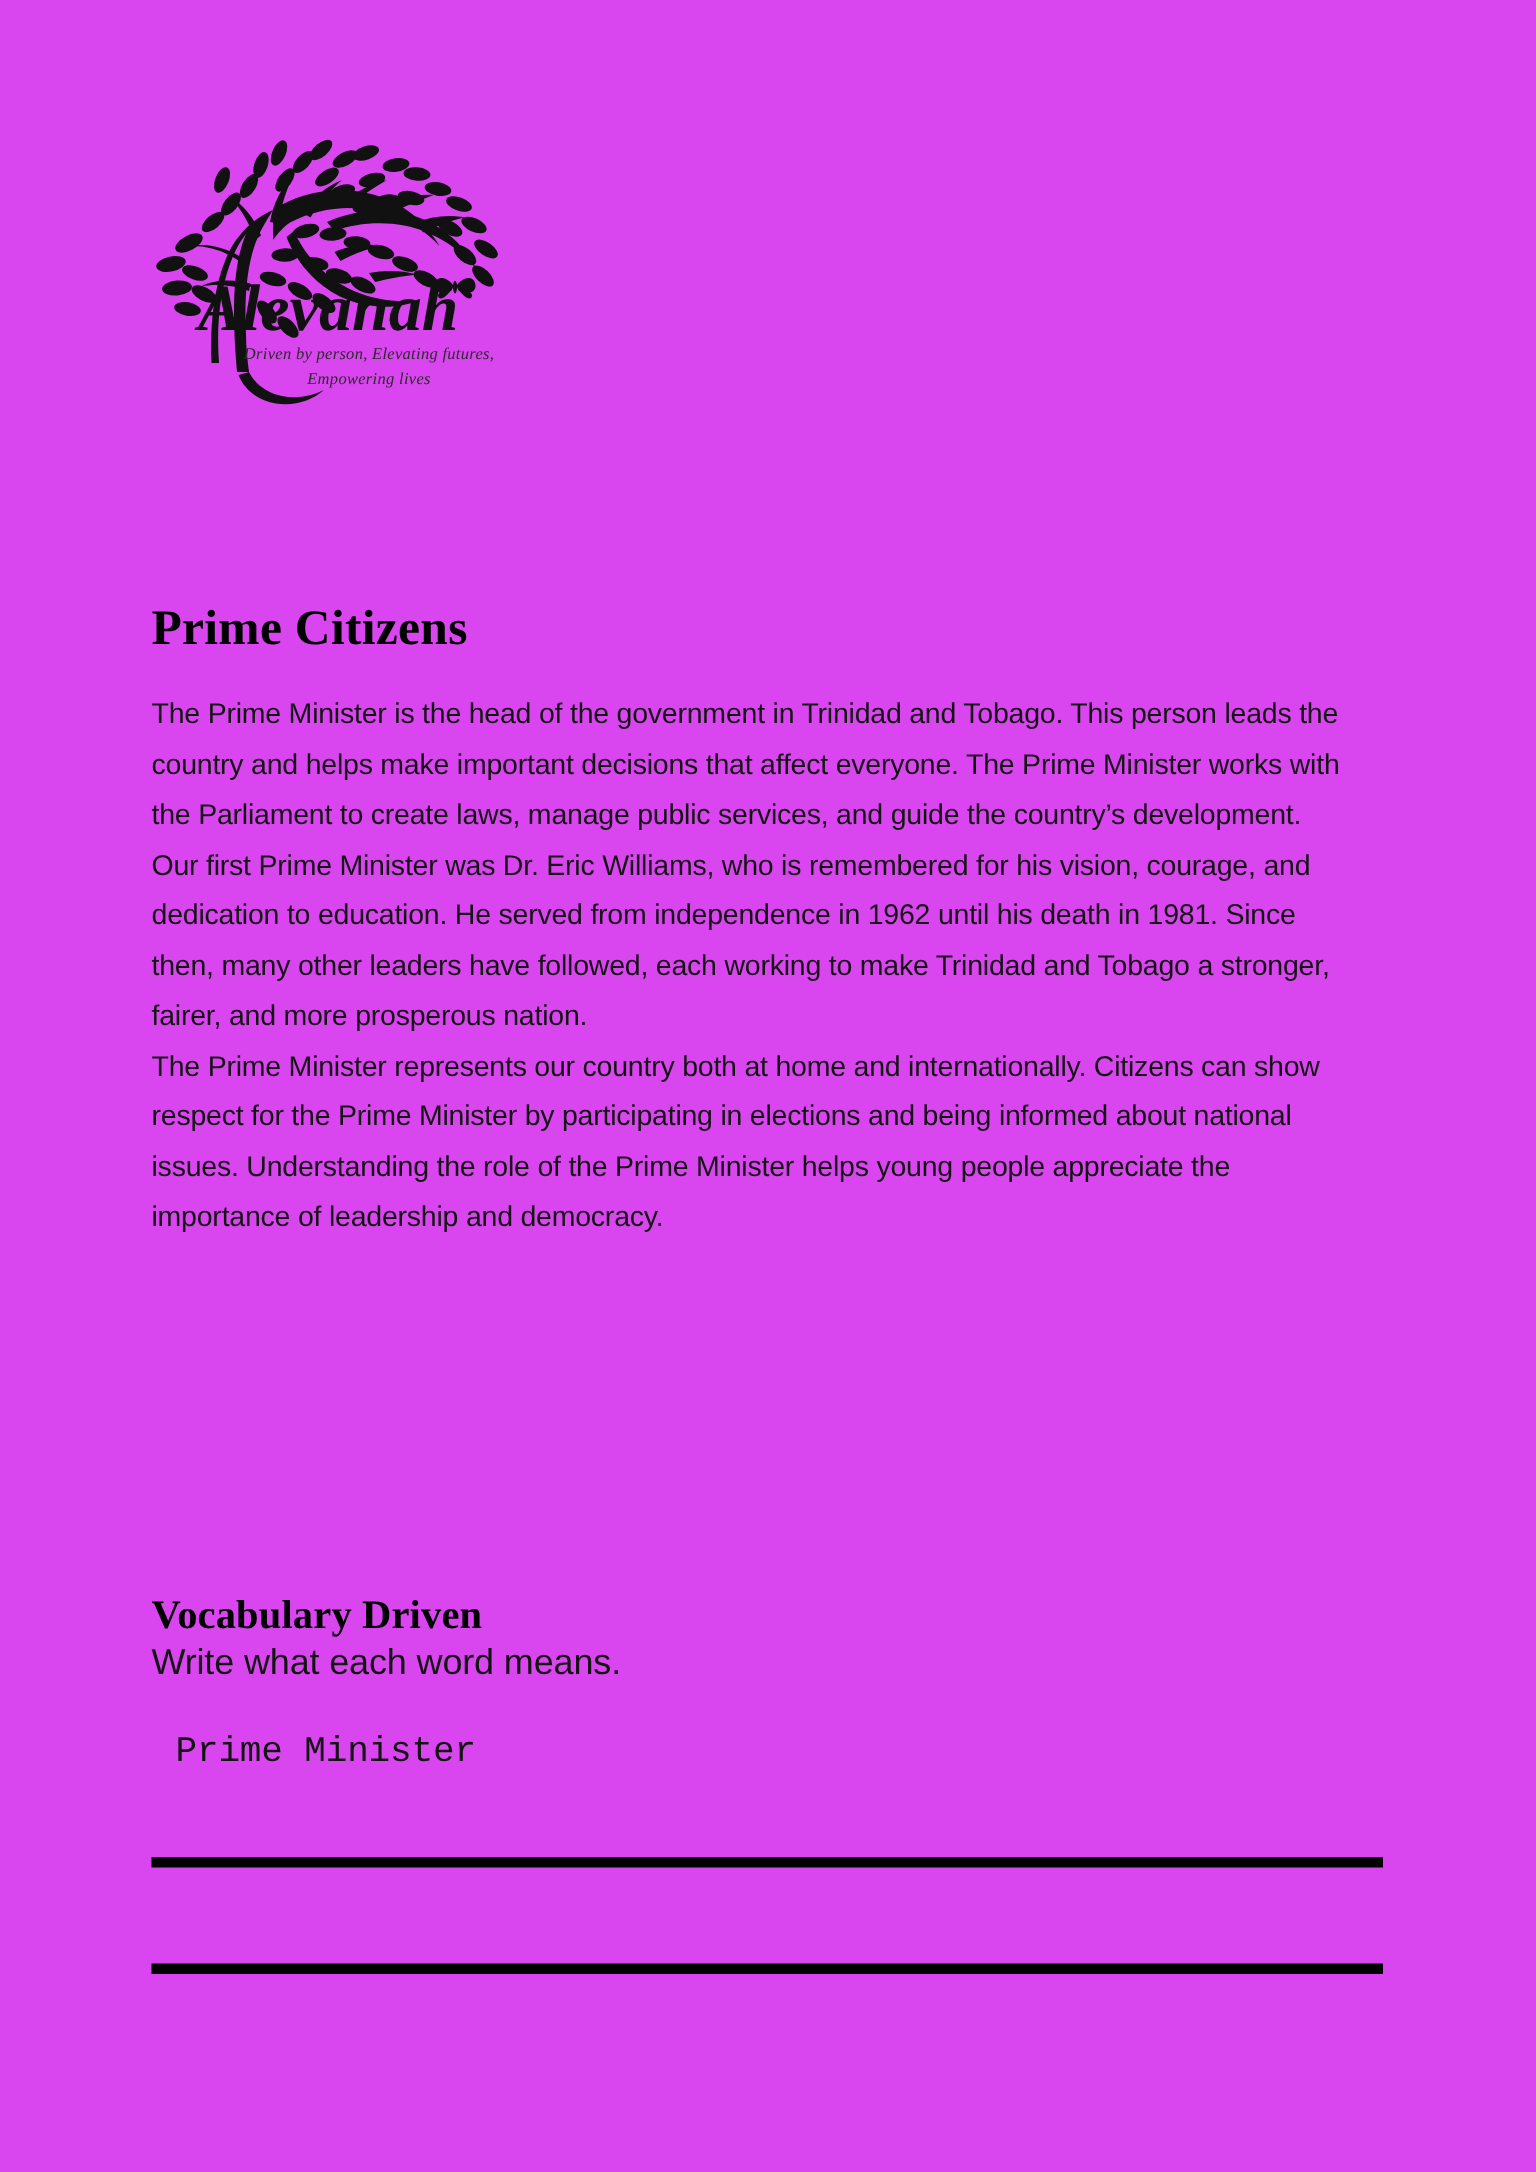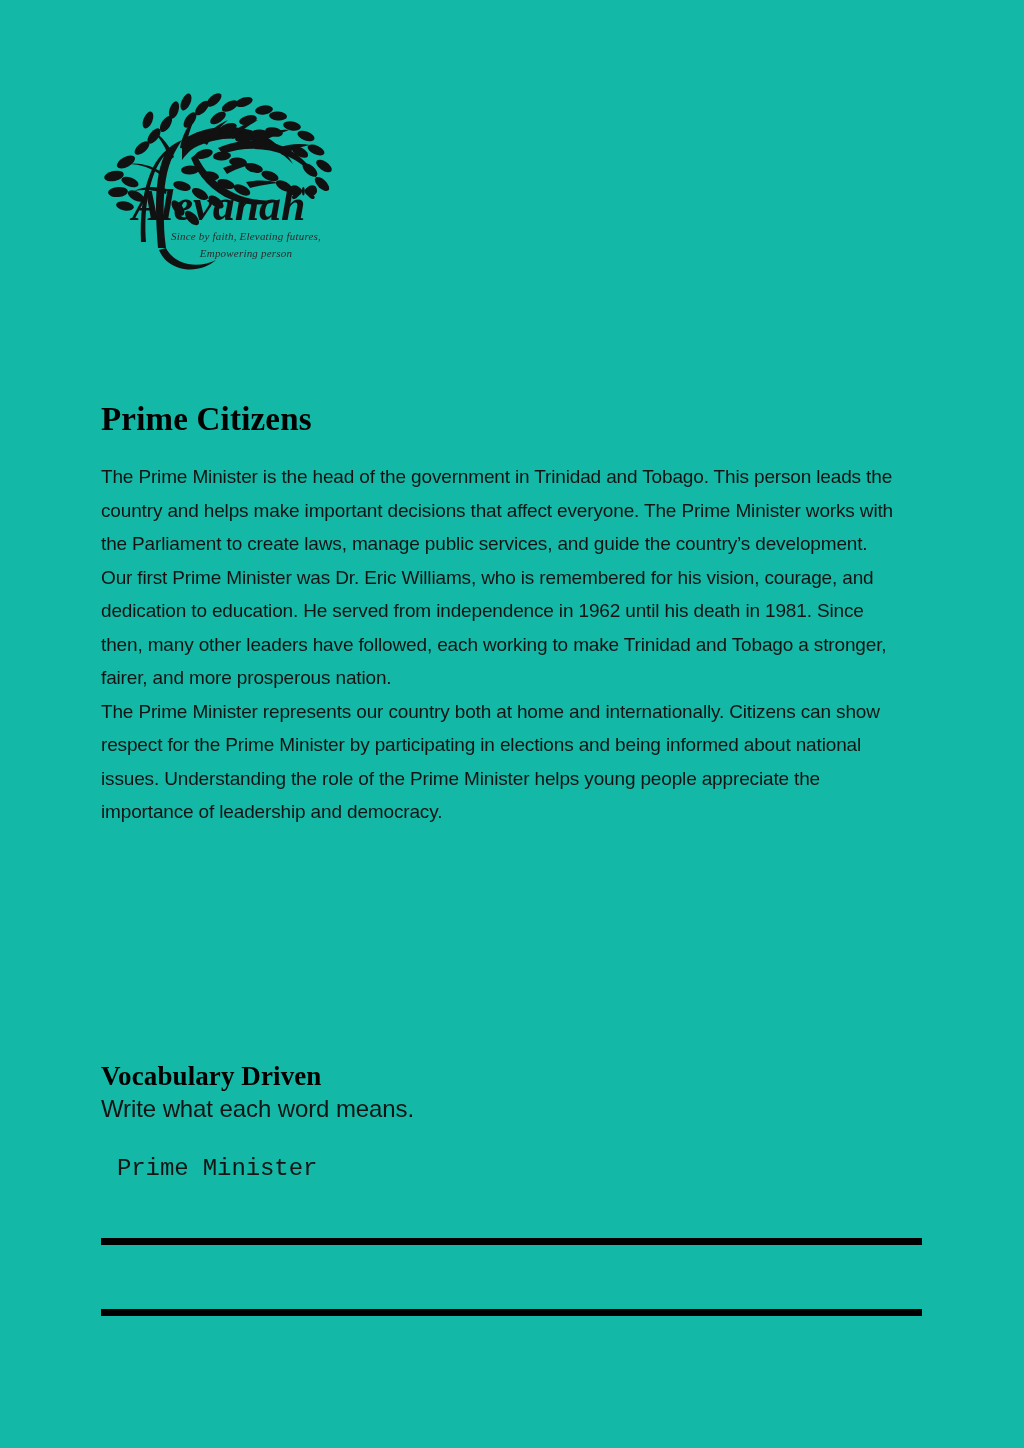--- a/index.html
+++ b/index.html
@@ -12,21 +12,21 @@
     height: 1448px;
     position: relative;
     font-family: "Liberation Sans", sans-serif;
     color: #0a0a0a;
     overflow: hidden;
   }
 
   .page {
     position: absolute;
     inset: 0;
-    background: #14b8a6;
+    background: #d946ef;
   }
 
   
   .logo-block {
     position: absolute;
     left: 78px;
     top: 90px;
     width: 300px;
     height: 185px;
   }
@@ -240,22 +240,22 @@
           <path d="M9,12 C5,18 0,22 -2,19 C-4,16 2,13 7,12 Z"></path>
           <path d="M13,12 C17,18 22,22 24,19 C26,16 20,13 15,12 Z"></path>
           <ellipse cx="11" cy="11" rx="1.6" ry="5"></ellipse>
         </g>
       </svg>
     </div>
 
     <div style="position:absolute; left:58px; top:138px; width:220px; text-align:center;
                 font-family:'Liberation Serif', serif; font-style:italic;
                 font-size:11px; line-height:17px; color:#2a2a2a; letter-spacing:0.2px;">
-      <div>Since by faith, Elevating futures,</div>
-      <div>Empowering person</div>
+      <div>Driven by person, Elevating futures,</div>
+      <div>Empowering lives</div>
     </div>
   </div>
 
   <div class="namedate-row">
   </div>
 
   <div class="article">
     <h1 class="article-title">Prime Citizens</h1>
     <div class="body-copy">
       <p>The Prime Minister is the head of the government in Trinidad and Tobago. This person leads the country and helps make important decisions that affect everyone. The Prime Minister works with the Parliament to create laws, manage public services, and guide the country’s development.</p>

